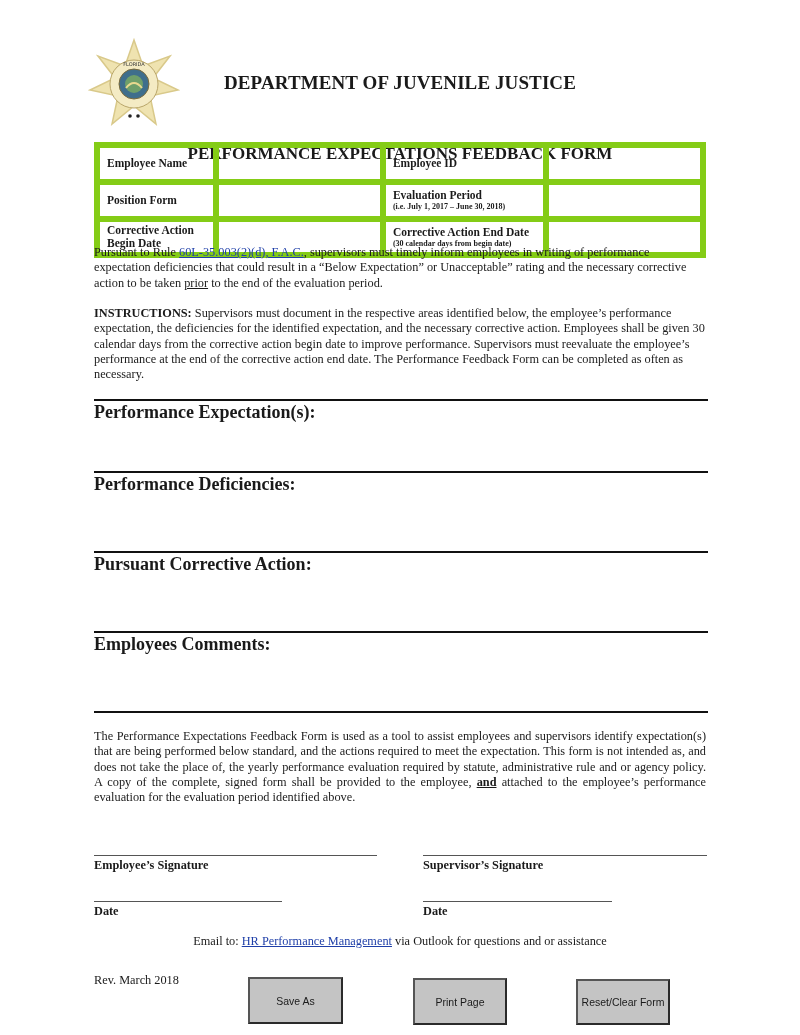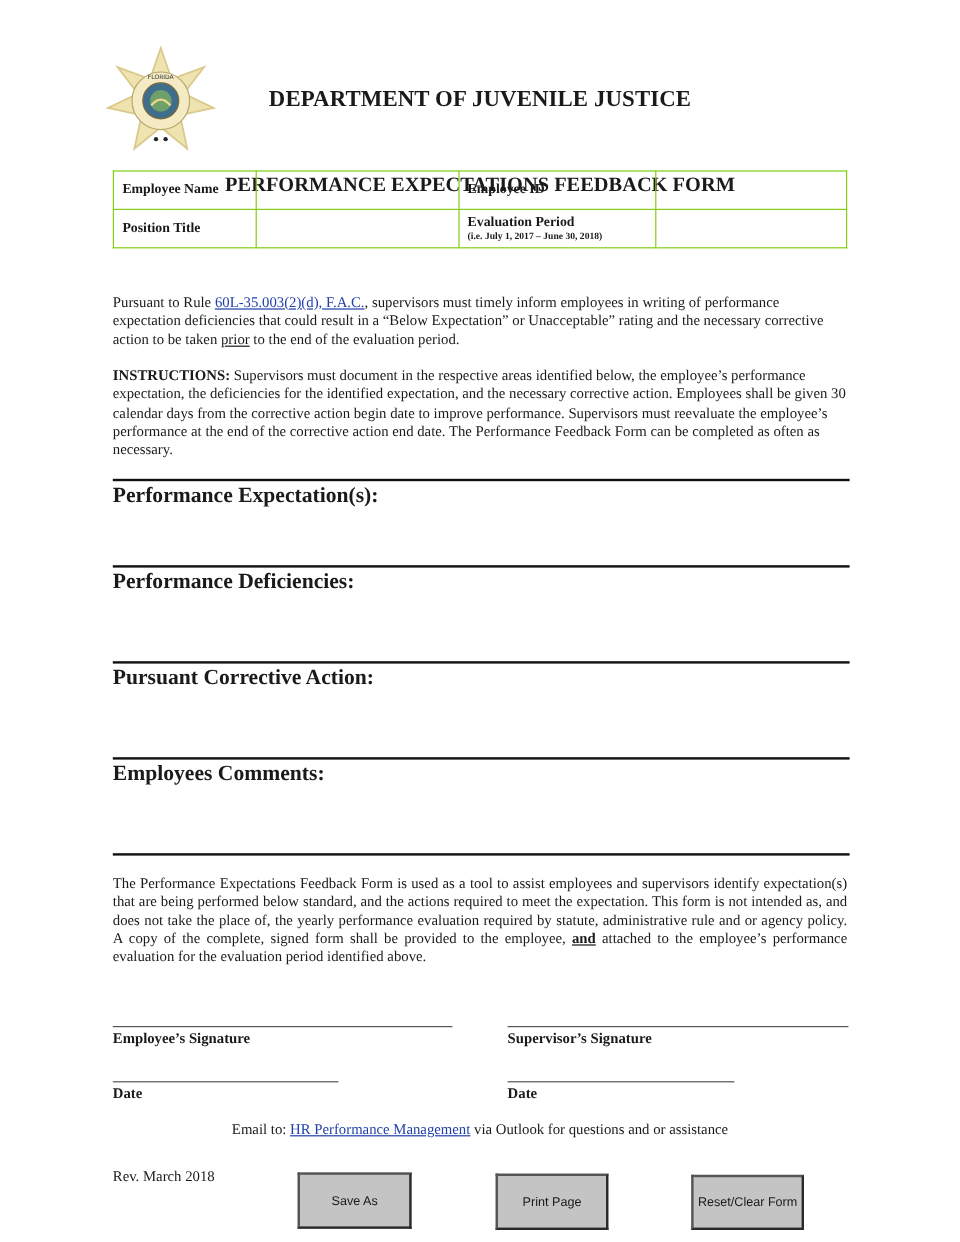--- a/index.html
+++ b/index.html
@@ -22,21 +22,21 @@
       left: 0; width: 800px; top: 96px; text-align: center;
       font-weight: bold; font-size: 17px; margin-top: 48px;
     }
 
     
     table.info {
       position: absolute; left: 94px; top: 142px; width: 612px;
       border-collapse: collapse; font-size: 11.5px; font-weight: bold;
     }
     table.info td {
-      border: 1px solid #84cc16; padding: 2px 7px; vertical-align: middle;
+      border: 6px solid #84cc16; padding: 2px 7px; vertical-align: middle;
       height: 26px; line-height: 13px;
     }
     table.info tr.r1 td { height: 27px; }
     table.info tr.r2 td { height: 27px; }
     table.info tr.r3 td { height: 23px; }
     table.info td.c1 { width: 98px; }
     table.info td.c2 { width: 160px; padding: 0; }
     table.info td.c3 { width: 142px; }
     table.info td.c4 { width: 150px; padding: 0; }
     table.info .sub { display: block; font-size: 8px; line-height: 10px; font-weight: bold; }
@@ -111,27 +111,43 @@
     <td class="c1">Employee Name</td>
     <td class="c2">
       <input type="text" value="" style="">
     </td>
     <td class="c3">Employee ID</td>
     <td class="c4">
       <input type="text" value="" style="">
     </td>
   </tr>
   <tr class="r2">
-    <td class="c1">Position Title</td>
+    <td class="c1">Position Form</td>
     <td class="c2">
       <input type="text" value="" style="">
     </td>
     <td class="c3">
       <span>Evaluation Period</span>
       <span class="sub">(i.e. July 1, 2017 – June 30, 2018)</span>
+    </td>
+    <td class="c4">
+      <input type="text" value="" style="">
+    </td>
+  </tr>
+  <tr class="r3">
+    <td class="c1">
+      <span>Corrective Action</span><br>
+      <span>Begin Date</span>
+    </td>
+    <td class="c2">
+      <input type="text" value="" style="">
+    </td>
+    <td class="c3">
+      <span>Corrective Action End Date</span>
+      <span class="sub">(30 calendar days from begin date)</span>
     </td>
     <td class="c4">
       <input type="text" value="" style="">
     </td>
   </tr>
 </tbody>
   </table>
 
 <div class="abs para p1"><span>Pursuant to Rule </span><a href="#">60L-35.003(2)(d), F.A.C.</a><span>, supervisors must timely inform employees in writing of performance expectation deficiencies that could result in a “Below Expectation” or Unacceptable” rating and the necessary corrective action to be taken </span><u>prior</u><span> to the end of the evaluation period.</span></div>
 

